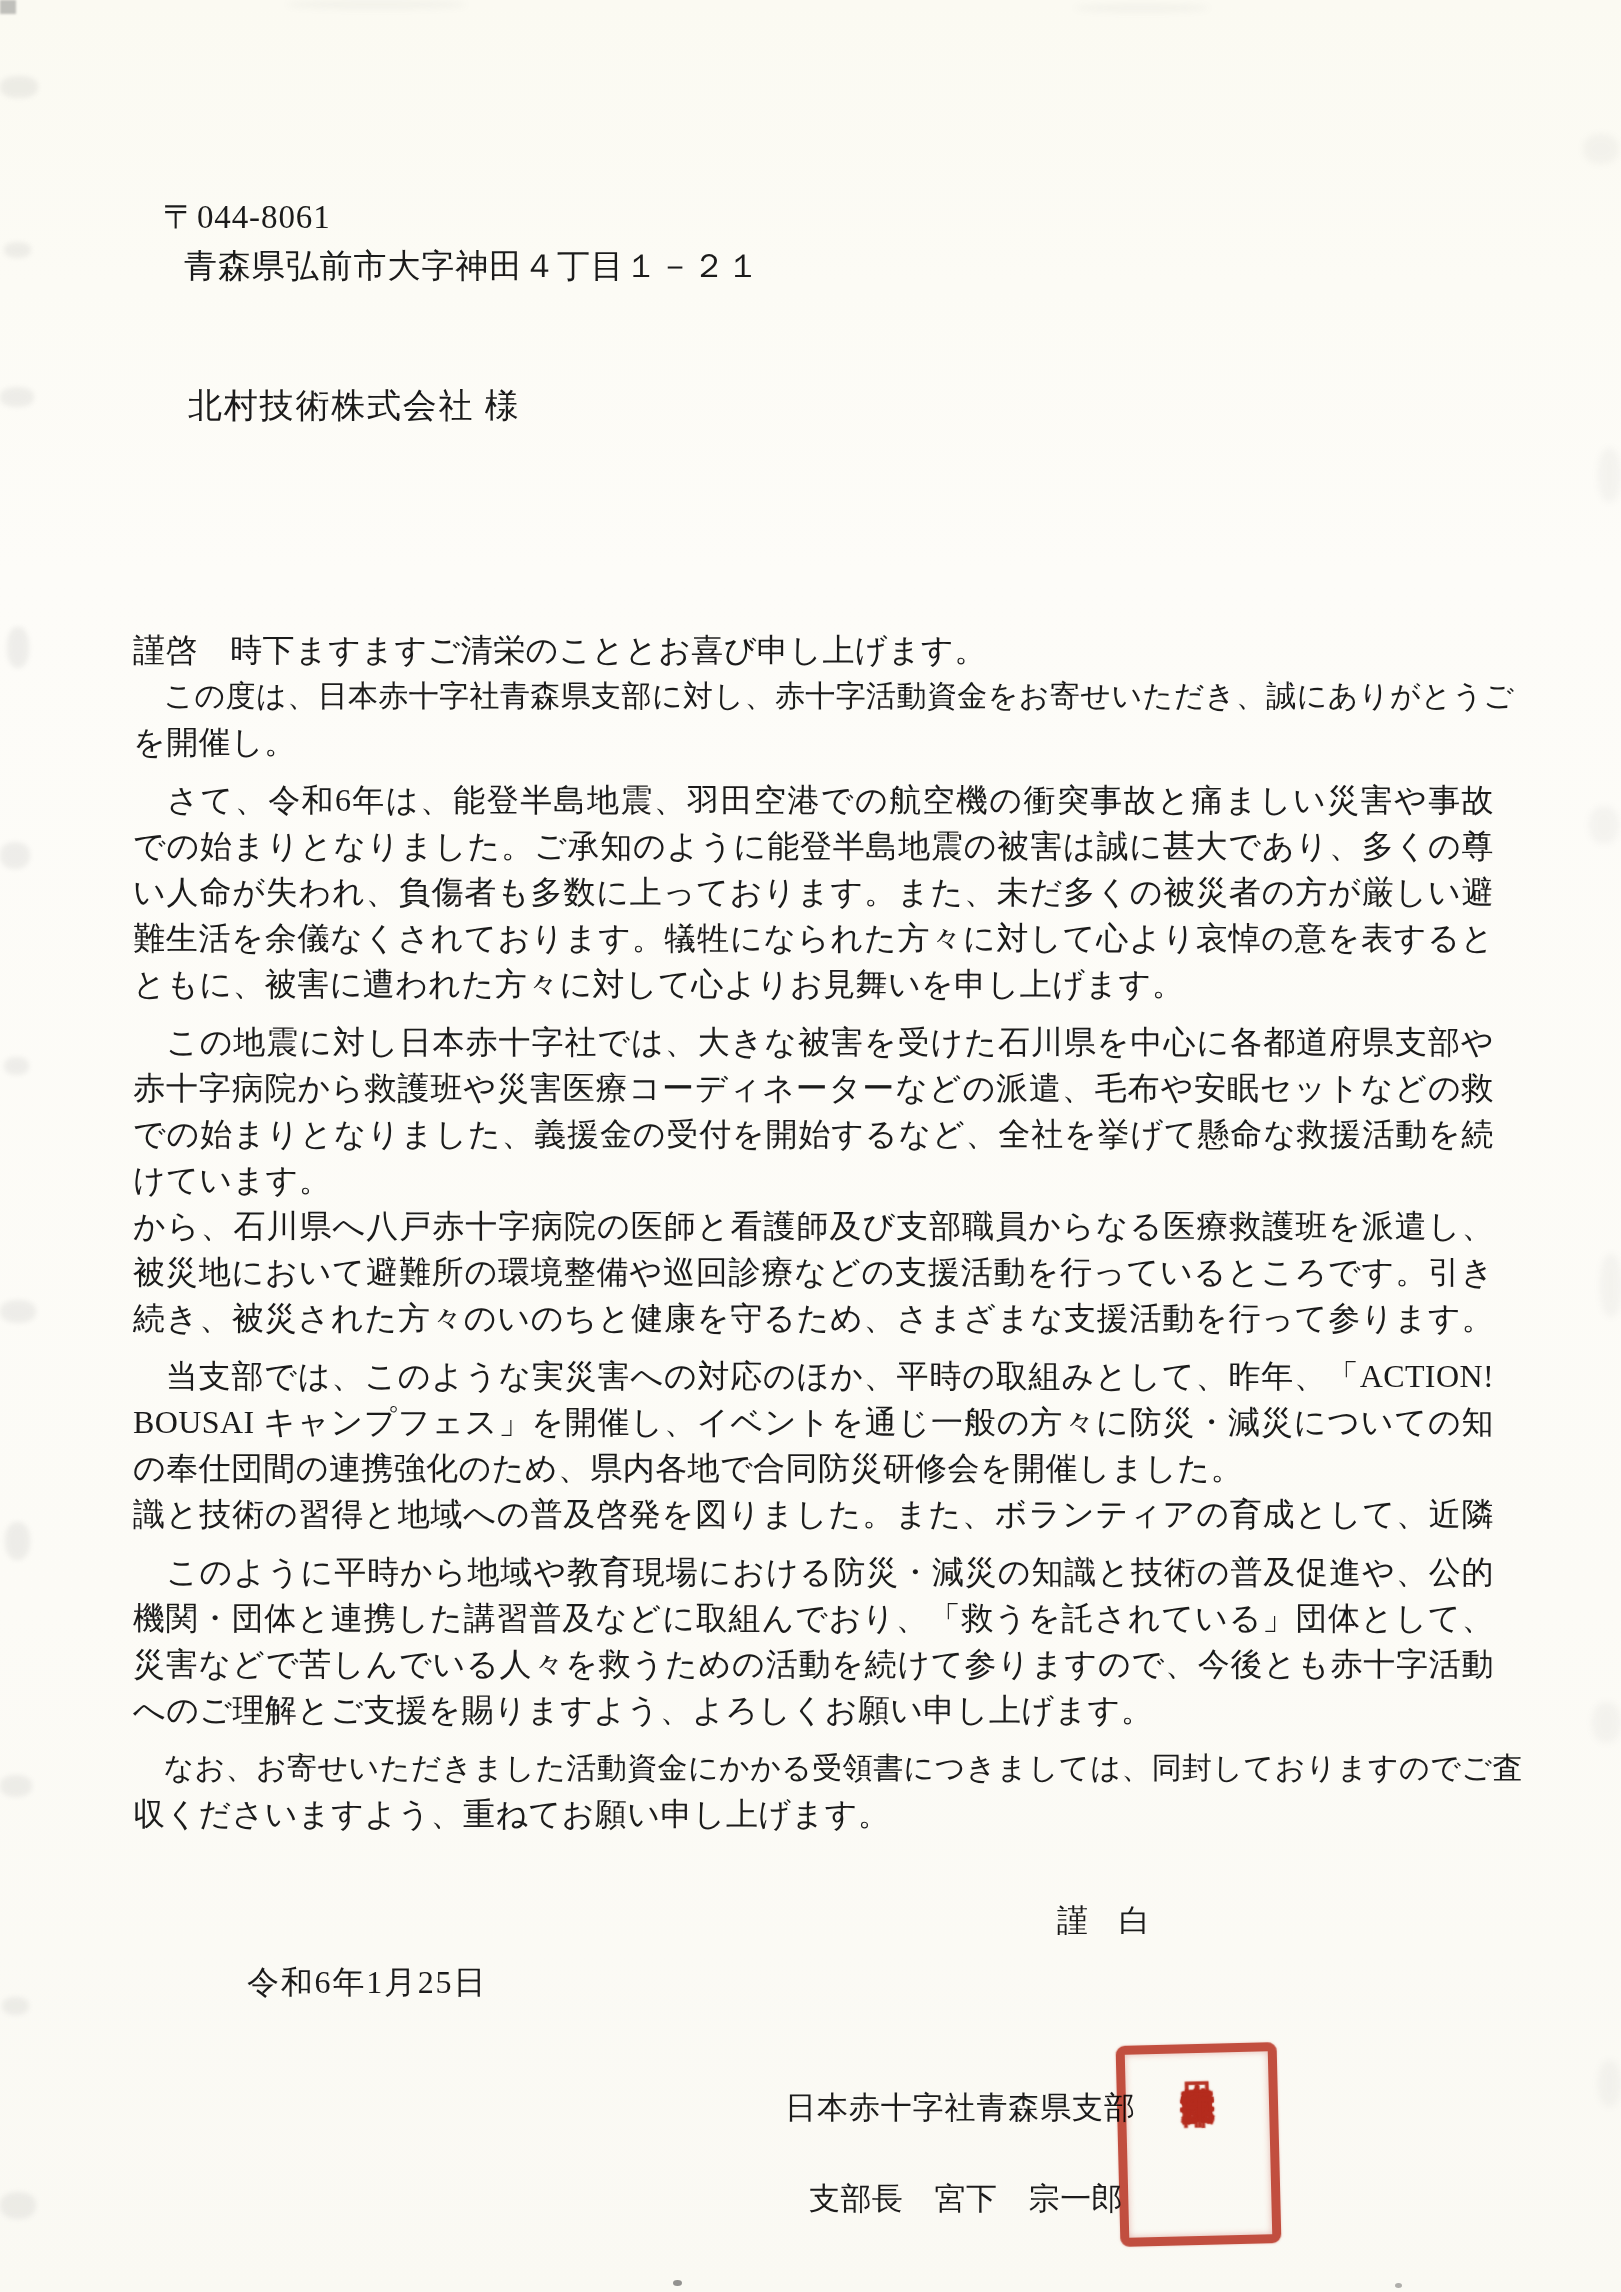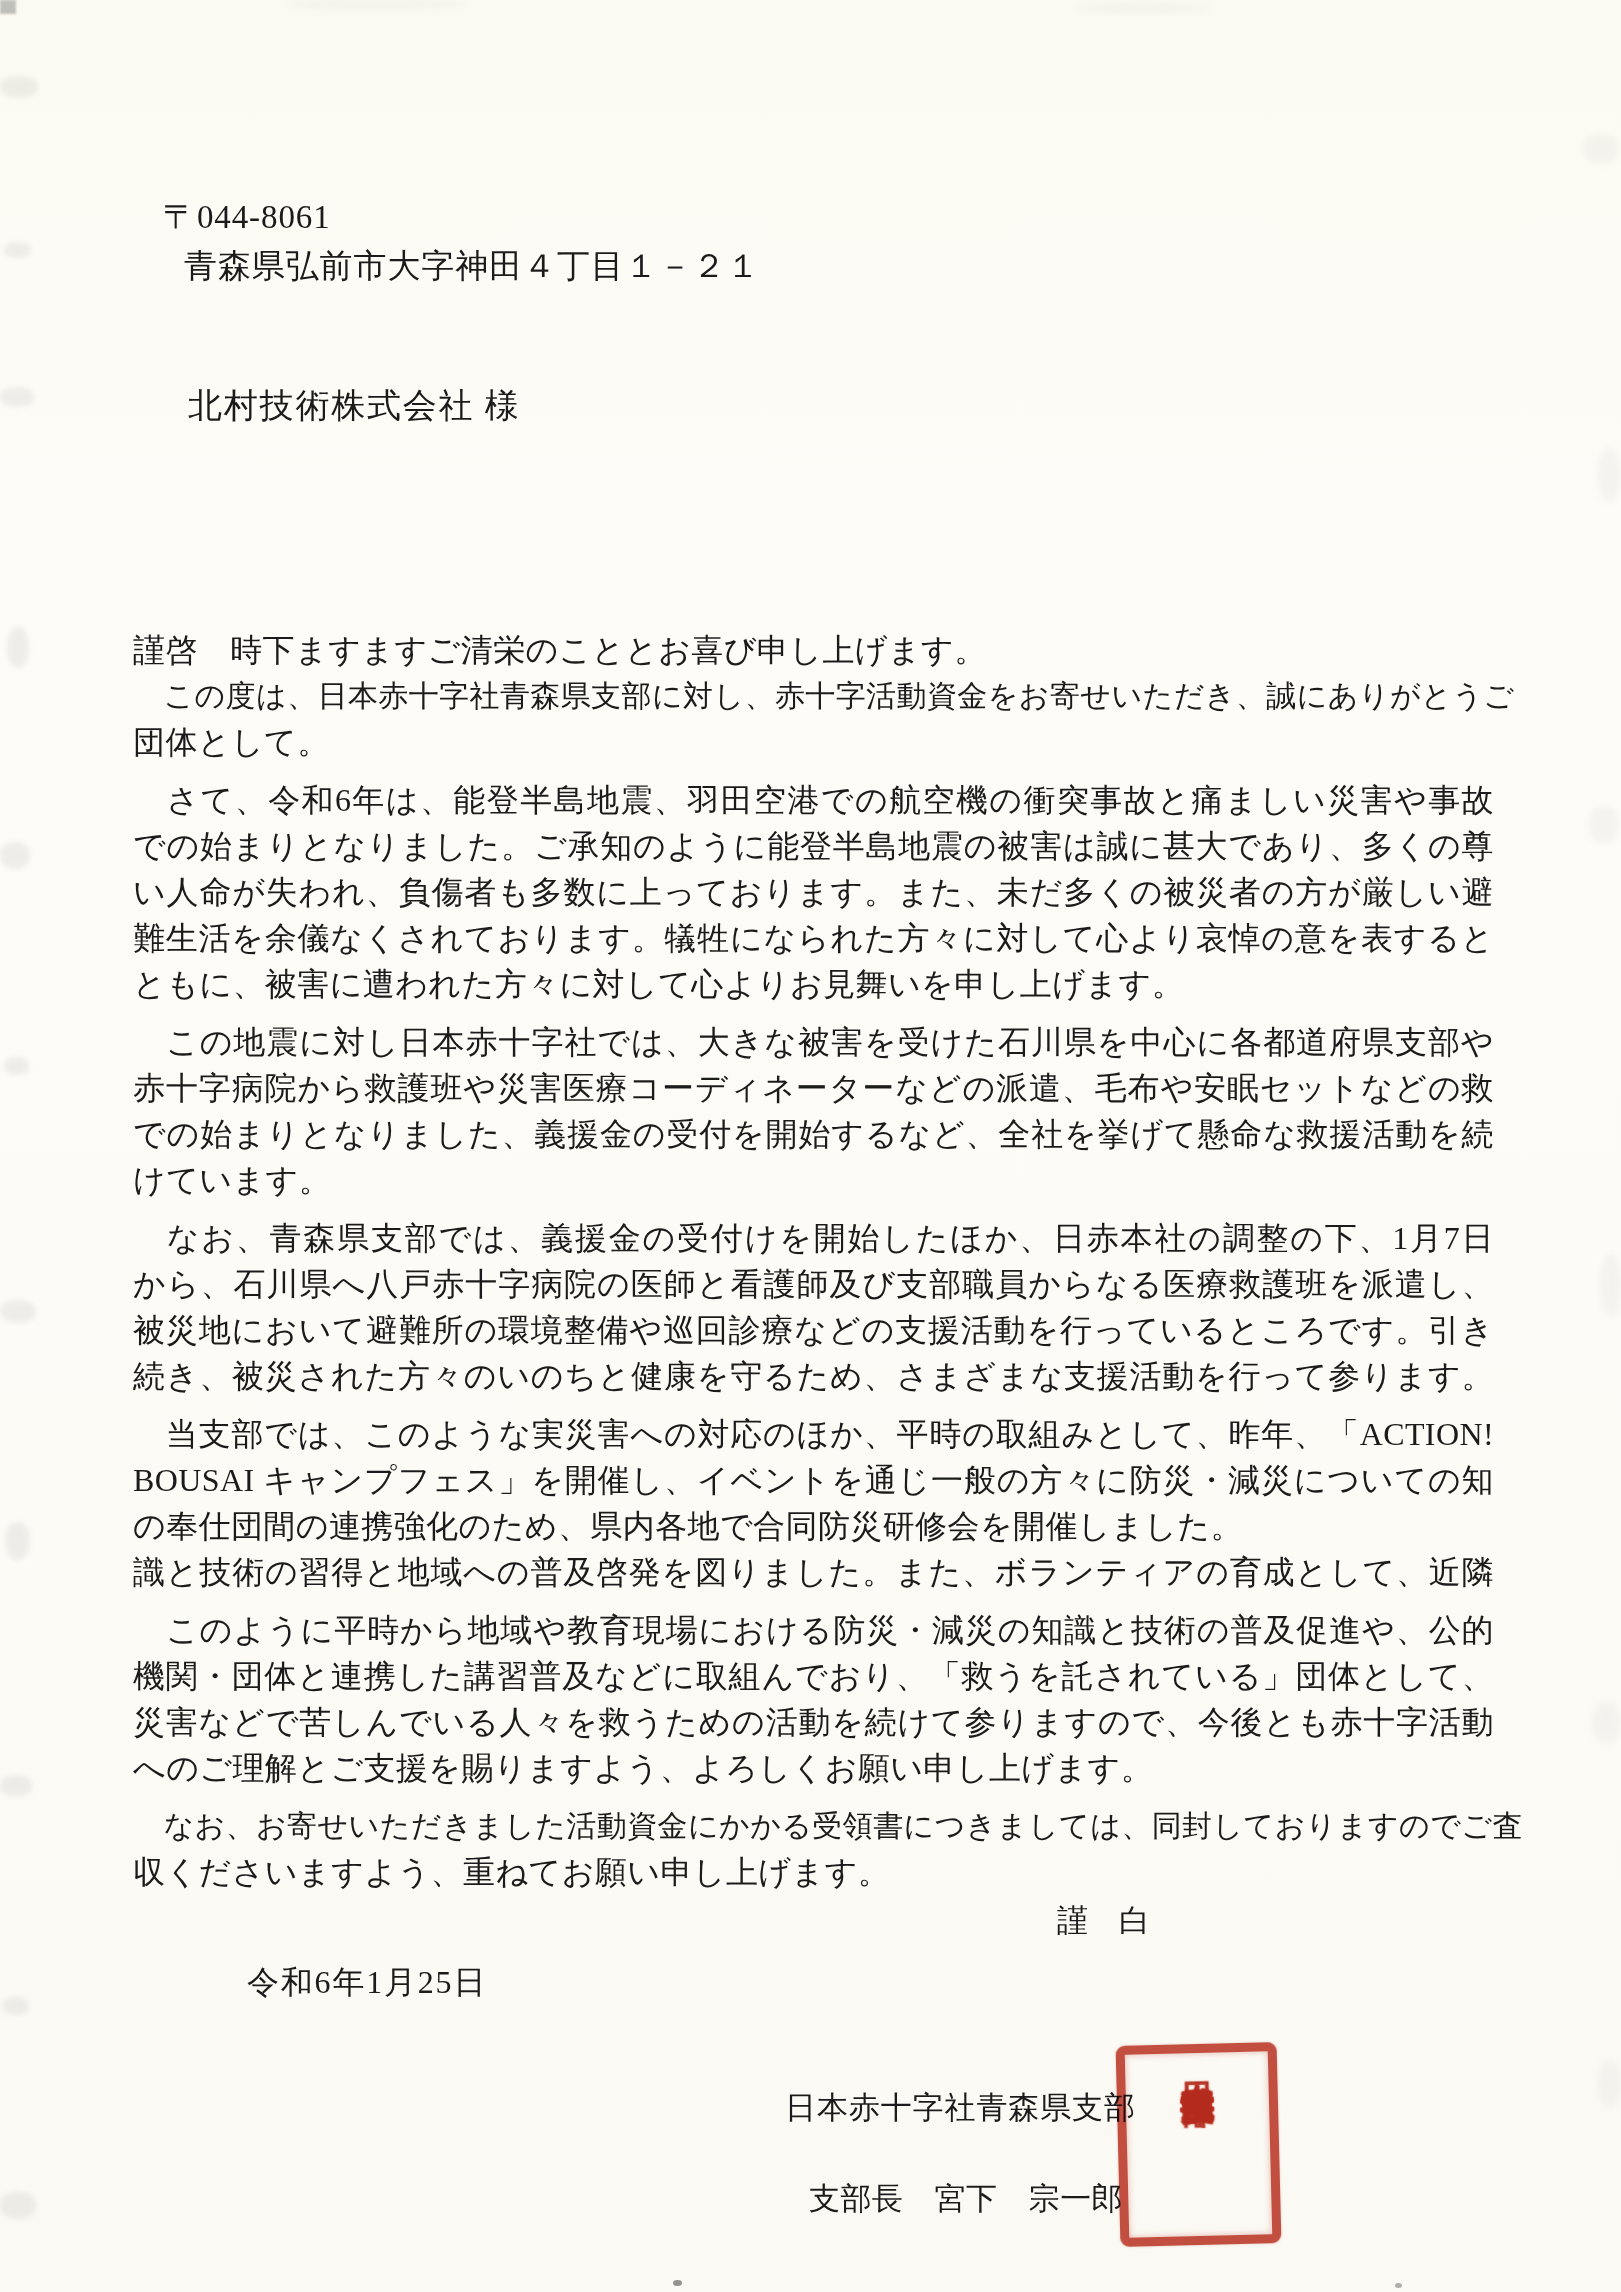--- a/index.html
+++ b/index.html
@@ -79,31 +79,30 @@
     <div class="postal">〒044-8061</div>
     <div class="address">青森県弘前市大字神田４丁目１－２１</div>
   </div>
 
   <div class="recipient">北村技術株式会社 様</div>
 
   <div class="body-lines">
 
   <div class="line">謹啓　時下ますますご清栄のこととお喜び申し上げます。</div>
       <div class="line tight">　この度は、日本赤十字社青森県支部に対し、赤十字活動資金をお寄せいただき、誠にありがとうご</div>
-      <div class="line">団体として。</div>
+      <div class="line">を開催し。</div>
       <div class="line j sp">　さて、令和6年は、能登半島地震、羽田空港での航空機の衝突事故と痛ましい災害や事故</div>
       <div class="line j">での始まりとなりました。ご承知のように能登半島地震の被害は誠に甚大であり、多くの尊</div>
       <div class="line j">い人命が失われ、負傷者も多数に上っております。また、未だ多くの被災者の方が厳しい避</div>
       <div class="line j">難生活を余儀なくされております。犠牲になられた方々に対して心より哀悼の意を表すると</div>
       <div class="line">ともに、被害に遭われた方々に対して心よりお見舞いを申し上げます。</div>
       <div class="line j sp">　この地震に対し日本赤十字社では、大きな被害を受けた石川県を中心に各都道府県支部や</div>
       <div class="line j">赤十字病院から救護班や災害医療コーディネーターなどの派遣、毛布や安眠セットなどの救</div>
       <div class="line j">での始まりとなりました、義援金の受付を開始するなど、全社を挙げて懸命な救援活動を続</div>
       <div class="line">けています。</div>
-      <div class="line j sp">　なお、青森県支部では、義援金の受付けを開始したほか、日赤本社の調整の下、1月7日</div>
       <div class="line j">から、石川県へ八戸赤十字病院の医師と看護師及び支部職員からなる医療救護班を派遣し、</div>
       <div class="line j">被災地において避難所の環境整備や巡回診療などの支援活動を行っているところです。引き</div>
       <div class="line j">続き、被災された方々のいのちと健康を守るため、さまざまな支援活動を行って参ります。</div>
       <div class="line j sp">　当支部では、このような実災害への対応のほか、平時の取組みとして、昨年、「ACTION!</div>
       <div class="line j">BOUSAI キャンプフェス」を開催し、イベントを通じ一般の方々に防災・減災についての知</div>
       <div class="line">の奉仕団間の連携強化のため、県内各地で合同防災研修会を開催しました。</div>
       <div class="line j">識と技術の習得と地域への普及啓発を図りました。また、ボランティアの育成として、近隣</div>
       <div class="line j sp">　このように平時から地域や教育現場における防災・減災の知識と技術の普及促進や、公的</div>
       <div class="line j">機関・団体と連携した講習普及などに取組んでおり、「救うを託されている」団体として、</div>
       <div class="line j">災害などで苦しんでいる人々を救うための活動を続けて参りますので、今後とも赤十字活動</div>

